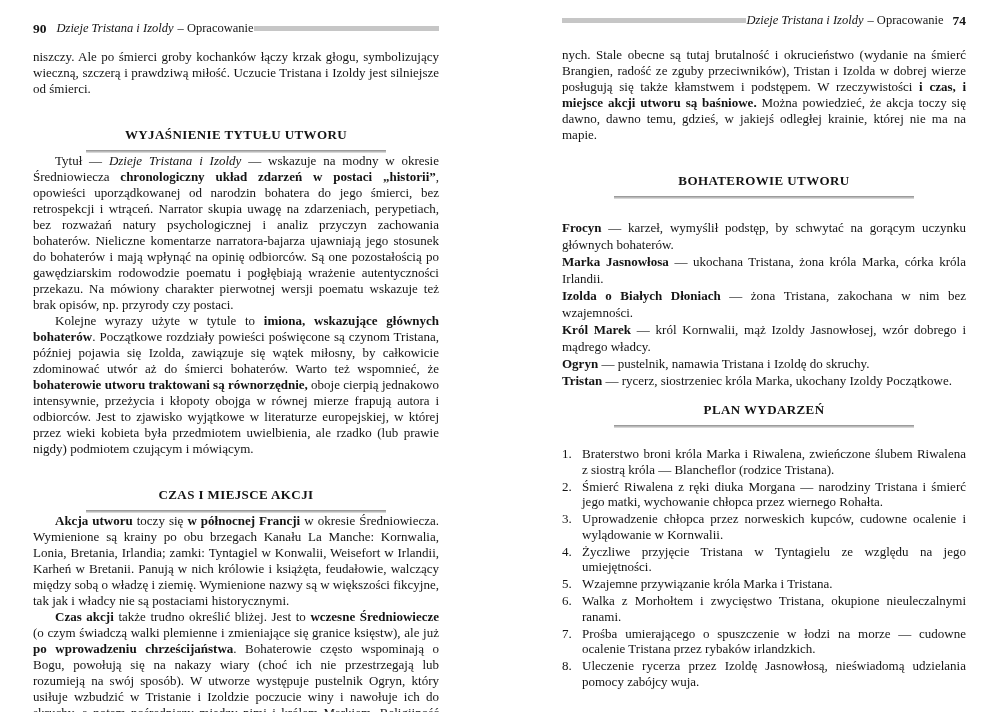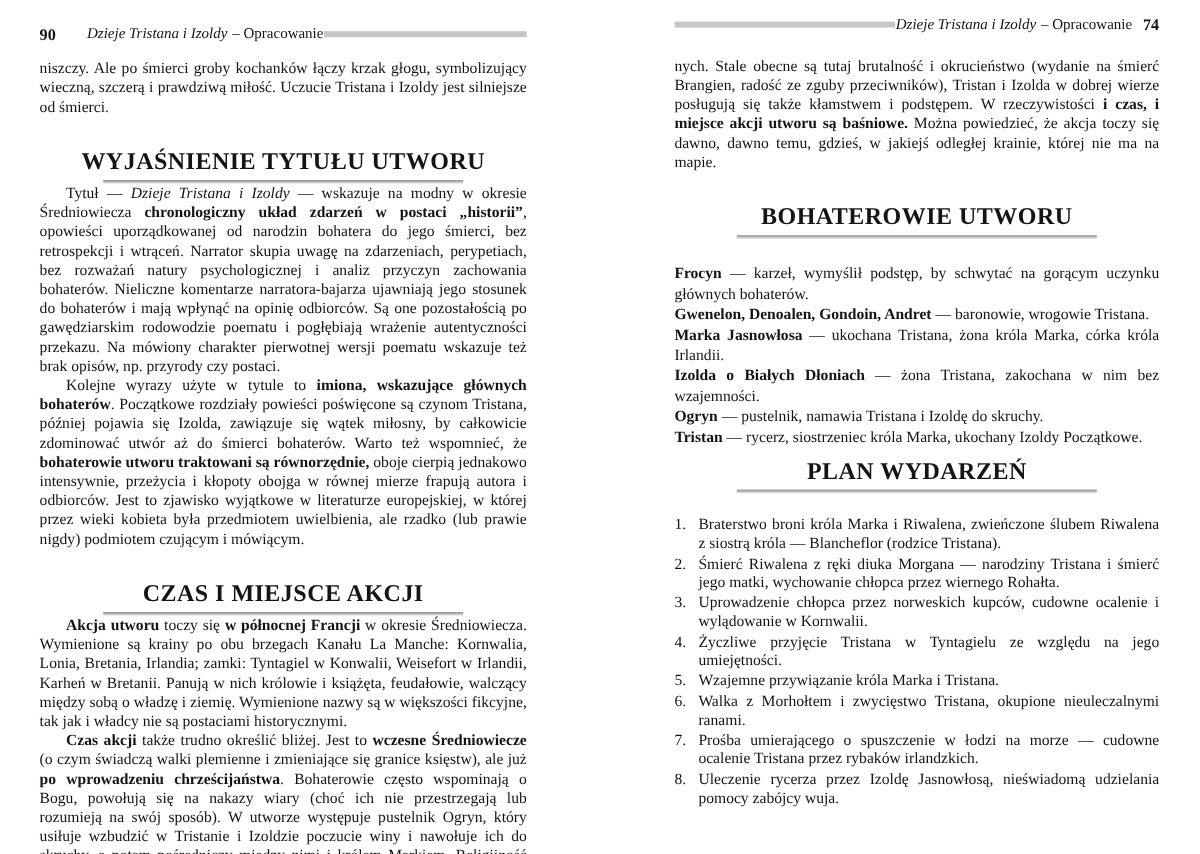--- a/index.html
+++ b/index.html
@@ -10,34 +10,34 @@
     position:relative;width:1000px;height:712px;background:#fff;overflow:hidden;
     font-family:"Liberation Serif","DejaVu Serif",serif;color:var(--ink);
   }
   .page{position:absolute;top:0;overflow:hidden;}
   #page-left{left:33px;width:406px;height:712px;padding-top:22px;}
   #page-right{left:562px;width:404px;height:712px;padding-top:14px;}
 
   .pagehead{display:flex;align-items:center;font-size:12.5px;line-height:13px;white-space:nowrap;}
   .pagenum{font-weight:bold;font-size:13.5px;}
   .ph-title{font-style:italic;}
-  #page-left .pagenum{margin-right:26px;}
+  #page-left .pagenum{margin-right:10px;}
   #page-left .ph-bar{margin-left:auto;}
   #page-right .pagehead{justify-content:flex-end;}
   #page-right .ph-bar{margin-right:auto;}
   #page-right .pagenum{margin-left:9px;}
   .ph-suffix{margin-left:4px;}
   .ph-bar{width:206px;height:5px;background:var(--bar);}
 
   p.body{font-size:13px;line-height:16px;text-align:justify;margin:0;}
   p.indent{text-indent:22px;}
   #page-left .intro{margin-top:14px;font-family:Liberation Serif, serif;}
   #page-right .intro{margin-top:20px;}
 
-  .section-head{margin:0;text-align:center;font-size:20px;line-height:16px;
+  .section-head{margin:0;text-align:center;font-size:13px;line-height:16px;
     font-weight:bold;letter-spacing:.4px;}
   .mt-sec{margin-top:30px;}
   .rule{width:300px;height:3px;margin:7px auto 0;
     background:linear-gradient(to bottom,var(--rule-dark),var(--rule-light));}
   .after-rule{margin-top:18px;}
 
   .char-list{margin-top:20px;}
   .char-list p{font-size:13px;line-height:17px;text-align:justify;margin:0;}
 
   ol.plan{list-style:none;margin:18px 0 0;padding:0;}
@@ -78,23 +78,23 @@
       <span class="ph-suffix">– Opracowanie</span>
       <span class="pagenum">74</span>
     </div>
 
     <p class="body intro"><span>nych. Stale obecne są tutaj brutalność i okrucieństwo (wydanie na śmierć Brangien, radość ze zguby przeciwników), Tristan i Izolda w dobrej wierze posługują się także kłamstwem i podstępem. W rzeczywistości </span><b>i czas, i miejsce akcji utworu są baśniowe.</b><span> Można powiedzieć, że akcja toczy się dawno, dawno temu, gdzieś, w jakiejś odległej krainie, której nie ma na mapie.</span></p>
 
     <h2 class="section-head mt-sec">BOHATEROWIE UTWORU</h2>
     <div class="rule"></div>
     <div class="char-list">
         <p><b>Frocyn</b><span> — karzeł, wymyślił podstęp, by schwytać na gorącym uczynku głównych bohaterów.</span></p>
-        <p><b>Gwenelon, Denoalen, Gondoin, Andret</b><span> — baronowie, wrogowie Tristana.</span></p>
         <p><b>Marka Jasnowłosa</b><span> — ukochana Tristana, żona króla Marka, córka króla Irlandii.</span></p>
         <p><b>Izolda o Białych Dłoniach</b><span> — żona Tristana, zakochana w nim bez wzajemności.</span></p>
+        <p><b>Król Marek</b><span> — król Kornwalii, mąż Izoldy Jasnowłosej, wzór dobrego i mądrego władcy.</span></p>
         <p><b>Ogryn</b><span> — pustelnik, namawia Tristana i Izoldę do skruchy.</span></p>
         <p><b>Tristan</b><span> — rycerz, siostrzeniec króla Marka, ukochany Izoldy Początkowe.</span></p>
       </div>
 
     <h2 class="section-head" style="margin-top:13px">PLAN WYDARZEŃ</h2>
     <div class="rule"></div>
     <ol class="plan">
         <li><span class="num">1.</span><span>Braterstwo broni króla Marka i Riwalena, zwieńczone ślubem Riwalena z siostrą króla — Blancheflor (rodzice Tristana).</span></li>
         <li><span class="num">2.</span><span>Śmierć Riwalena z ręki diuka Morgana — narodziny Tristana i śmierć jego matki, wychowanie chłopca przez wiernego Rohałta.</span></li>
         <li><span class="num">3.</span><span>Uprowadzenie chłopca przez norweskich kupców, cudowne ocalenie i wylądowanie w Kornwalii.</span></li>

